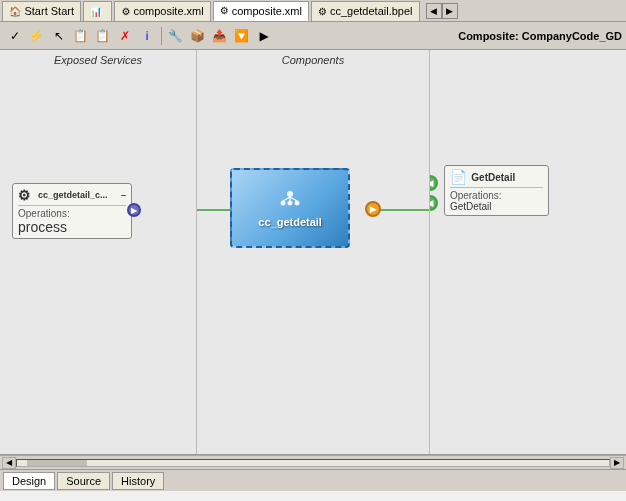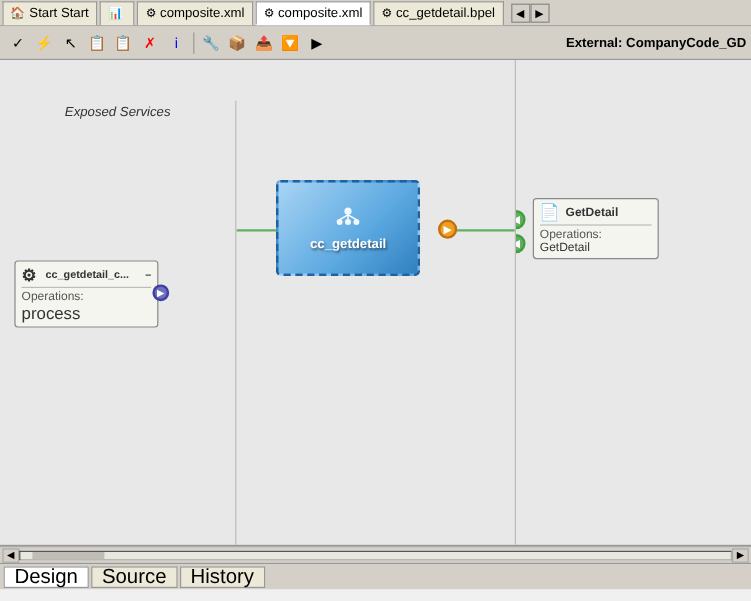--- a/index.html
+++ b/index.html
@@ -212,21 +212,21 @@
       background: #d4d0c8;
       border-top: 1px solid #999;
       padding: 2px 3px;
     }
     .bottom-tab {
       padding: 1px 8px;
       height: 18px;
       border: 1px solid #999;
       background: #ece9d8;
       margin-right: 2px;
-      font-size: 17px;
+      font-size: 11px;
       cursor: pointer;
       display: flex;
       align-items: center;
     }
     .bottom-tab.active {
       background: #fff;
     }
 
     
     .hscroll {
@@ -288,46 +288,47 @@
   <div class="toolbar-btn">📋</div>
   <div class="toolbar-btn">📋</div>
   <div class="toolbar-btn" style="color:red;">✗</div>
   <div class="toolbar-btn" style="color:blue;">ℹ</div>
   <div class="toolbar-sep"></div>
   <div class="toolbar-btn">🔧</div>
   <div class="toolbar-btn">📦</div>
   <div class="toolbar-btn">📤</div>
   <div class="toolbar-btn">🔽</div>
   <div class="toolbar-btn">▶</div>
-  <div class="composite-label">External: CompanyCode_GD</div>
+  <div class="composite-label">Composite: CompanyCode_GD</div>
 </div>
 
 <div class="main-area">
 
-  <div class="section" style="flex:1.1;margin-top:34px;">
+  <div class="section" style="flex:1.1;">
     <div class="section-header">Exposed Services</div>
     <div class="canvas">
 
       <div class="node-exposed" style="left:12px;top:115px;">
         <div class="node-title">
           <span class="gear-icon">⚙</span>
           <span style="font-size:9px;flex:1;overflow:hidden;">cc_getdetail_c...</span>
           <span style="font-size:9px;cursor:pointer;">–</span>
         </div>
         <div class="node-ops-label">Operations:</div>
         <div class="node-ops-value">process</div>
       </div>
 
       <div style="position:absolute;left:127px;top:135px;">
         <div style="width:14px;height:14px;border-radius:50%;background:#7070c0;border:2px solid #4040a0;display:flex;align-items:center;justify-content:center;color:white;font-size:8px;">▶</div>
       </div>
     </div>
   </div>
 
   <div class="section" style="flex:1.3;">
+    <div class="section-header">Components</div>
     <div class="canvas" style="position:relative;">
 
       <svg class="lines-svg">
 
         <line x1="-80" y1="142" x2="50" y2="142" stroke="#60b060" stroke-width="2"></line>
 
         <line x1="170" y1="142" x2="260" y2="142" stroke="#60b060" stroke-width="2"></line>
       </svg>
 
       <div class="node-component" style="left:33px;top:100px;">

